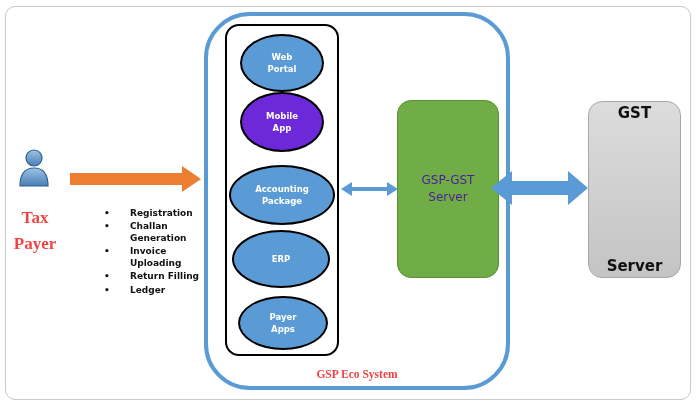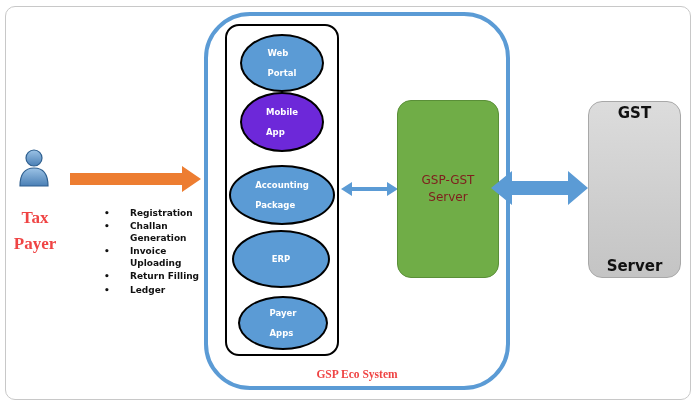--- a/index.html
+++ b/index.html
@@ -1,20 +1,20 @@
 <!DOCTYPE html>
 <html><head>
 <meta charset="utf-8">
 <style>
   html, body { margin:0; padding:0; background:#ffffff; }
   body { width:698px; height:407px; position:relative; overflow:hidden; font-family:"Liberation Sans", sans-serif; }
   .frame { position:absolute; left:5px; top:6px; width:686px; height:394px; border:1.5px solid #c8c8c8; border-radius:10px; box-sizing:border-box; background:#fff; }
   .abs { position:absolute; }
   .lbl { font-family:Liberation Serif, serif; font-weight:bold; color:#ef4444; }
-  .ellipse-txt { color:#ffffff; font-family:"DejaVu Sans", sans-serif; font-weight:bold; font-size:8.5px; line-height:20px; white-space:pre-line; }
+  .ellipse-txt { color:#ffffff; font-family:"DejaVu Sans", sans-serif; font-weight:bold; font-size:8.5px; text-align:center; line-height:12px; white-space:pre-line; }
   .bullets { list-style:none; margin:12px; padding:0; font-family:"DejaVu Sans", sans-serif; font-weight:bold; font-size:9px; color:#111; }
   .bullets li { position:relative; padding-left:26px; line-height:12.5px; }
   .bullets li::before { content:"•"; position:absolute; left:0; top:0; }
 </style>
 </head>
 <body>
 
 <div class="frame"></div>
 
 <svg class="abs" style="left:18px;top:148px" width="32" height="40">
@@ -69,21 +69,21 @@
 </div>
 <div class="abs" style="left:238px;top:296px;width:90px;height:54px;background:#5b9bd5;border:2.5px solid #000;border-radius:50%;box-sizing:border-box;display:flex;align-items:center;justify-content:center;">
   <span class="ellipse-txt">Payer
 Apps</span>
 </div>
 
 <svg class="abs" style="left:340px;top:180px" width="60" height="18">
   <polygon points="1,9 12,2 12,7 47,7 47,2 58,9 47,16 47,11 12,11 12,16" fill="#5b9bd5"></polygon>
 </svg>
 
-<div class="abs" style="left:397px;top:100px;width:102px;height:178px;background:#70ad47;border:1px solid #5a8f38;border-radius:14px;box-sizing:border-box;display:flex;flex-direction:column;align-items:center;justify-content:center;color:#7f1d1d;font-family:'DejaVu Sans',sans-serif;font-size:12px;line-height:17px;">
+<div class="abs" style="left:397px;top:100px;width:102px;height:178px;background:#70ad47;border:1px solid #5a8f38;border-radius:14px;box-sizing:border-box;display:flex;flex-direction:column;align-items:center;justify-content:center;color:#4c1d95;font-family:'DejaVu Sans',sans-serif;font-size:12px;line-height:17px;">
   <span>GSP-GST</span>
   <span>Server</span>
 </div>
 
 <svg class="abs" style="left:490px;top:168px" width="100" height="40">
   <polygon points="1,20 22,3 22,13 78,13 78,3 98,20 78,37 78,27 22,27 22,37" fill="#5b9bd5"></polygon>
 </svg>
 
 <div class="abs" style="left:588px;top:101px;width:93px;height:177px;background:linear-gradient(#dcdcdc,#c4c4c4);border:1px solid #a8a8a8;border-radius:14px;box-sizing:border-box;display:flex;flex-direction:column;align-items:center;justify-content:space-between;font-family:'DejaVu Sans',sans-serif;font-weight:bold;font-size:15px;line-height:22px;color:#111;">
   <span>GST</span>

